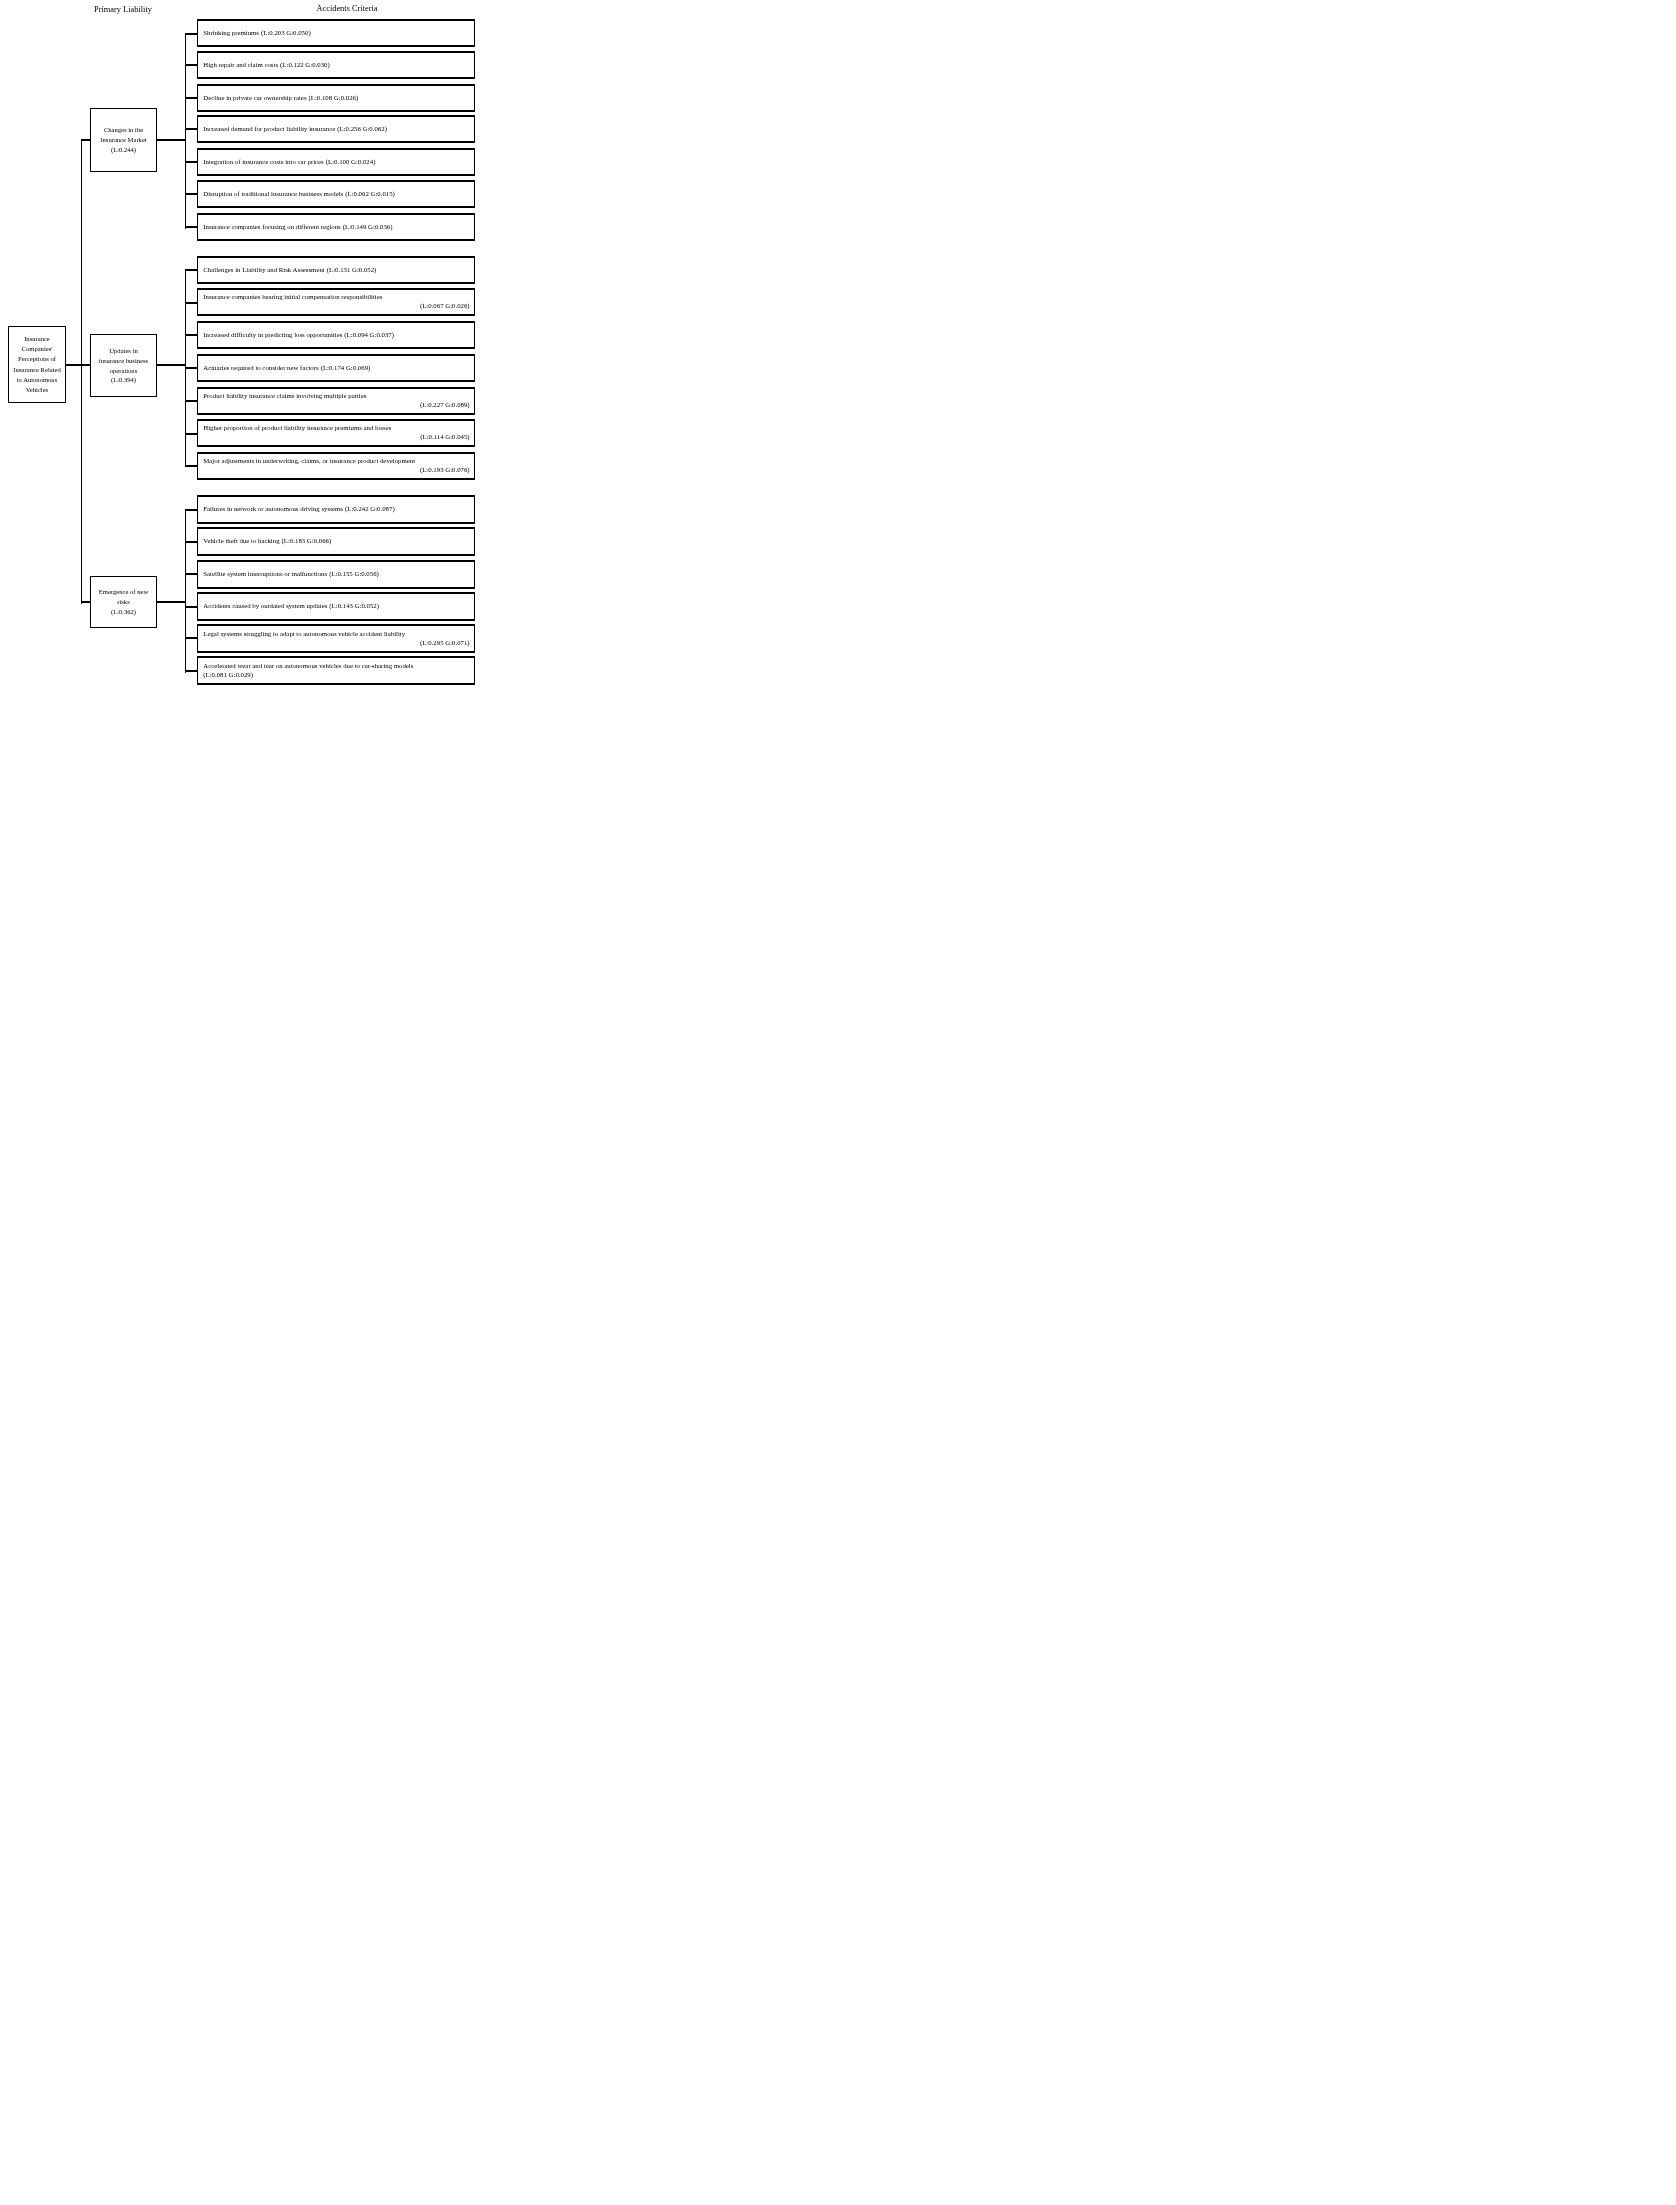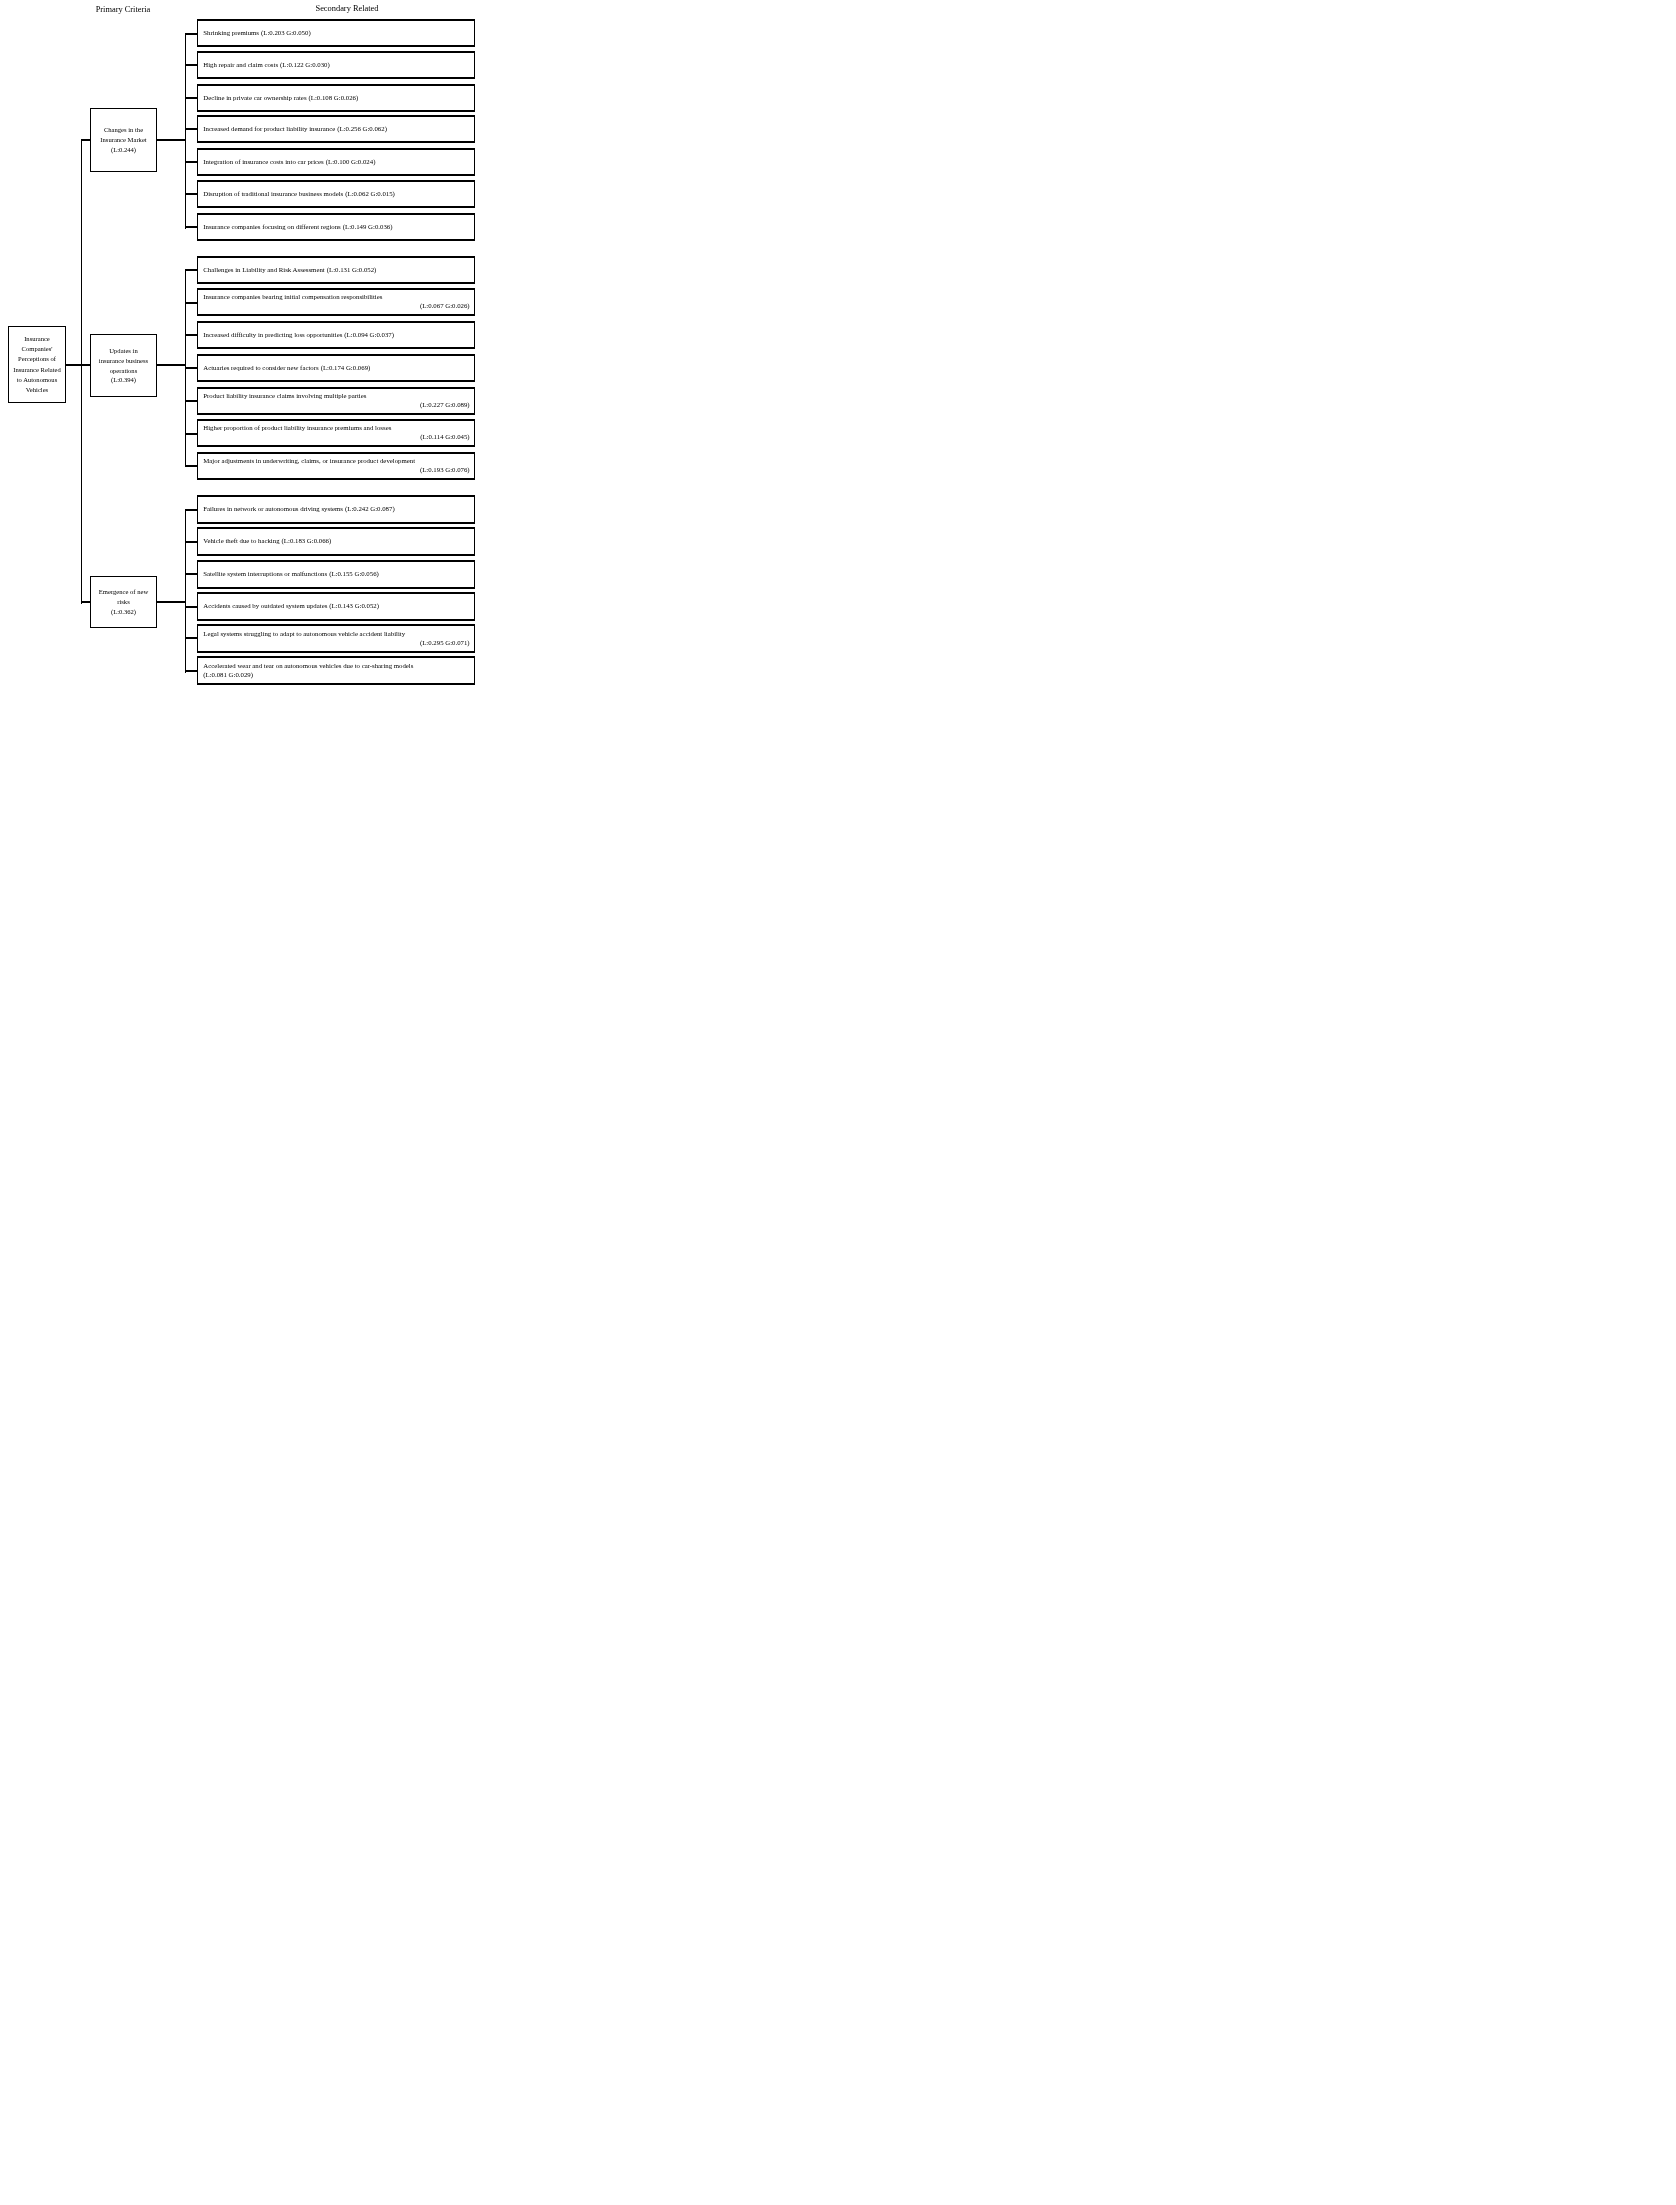--- a/index.html
+++ b/index.html
@@ -53,22 +53,22 @@
   .w-right .w{text-align:right;}
   .w-left .w{text-align:left;}
   .justify1 .lbl{text-align:justify;}
   .weight-line{display:block;}
 </style>
 </head>
 <body>
 
 <div id="canvas">
 
-  <div class="col-header" style="left:79px;top:4.9px;width:88px;">Primary Criteria</div>
-  <div class="col-header" style="left:259px;top:3.5px;width:176px;">Secondary Related</div>
+  <div class="col-header" style="left:79px;top:4.9px;width:88px;">Primary Liability</div>
+  <div class="col-header" style="left:259px;top:3.5px;width:176px;">Accidents Criteria</div>
 
   <div class="hline" style="left:66px;top:364px;width:24px;"></div>
   <div class="vline" style="left:81px;top:139px;height:465px;"></div>
   <div class="hline" style="left:81px;top:139px;width:9.3px;"></div>
   <div class="hline" style="left:81px;top:601px;width:9.3px;"></div>
 
   <div class="hline" style="left:157px;top:139px;width:29px;"></div>
   <div class="hline" style="left:157px;top:364px;width:29px;"></div>
   <div class="hline" style="left:157px;top:601px;width:29px;"></div>
 

